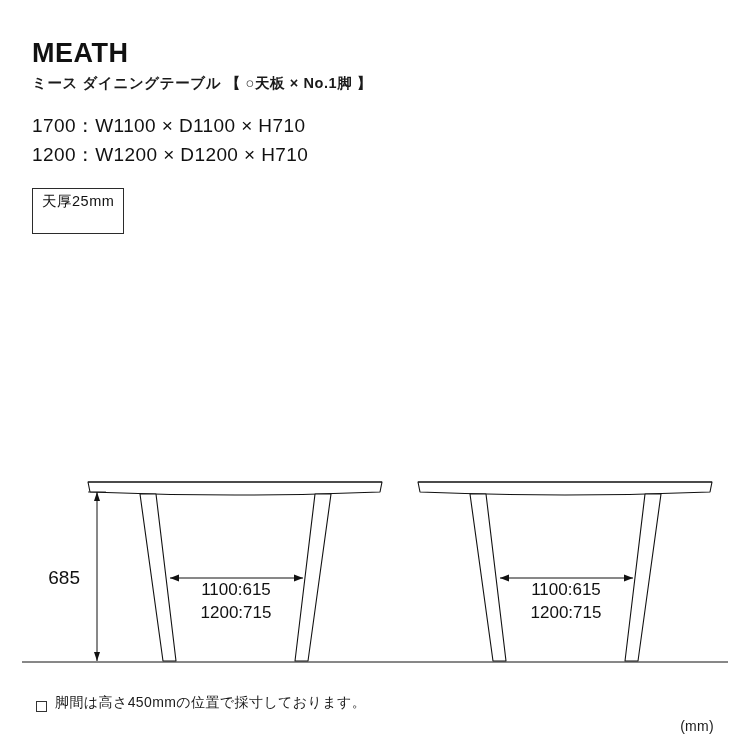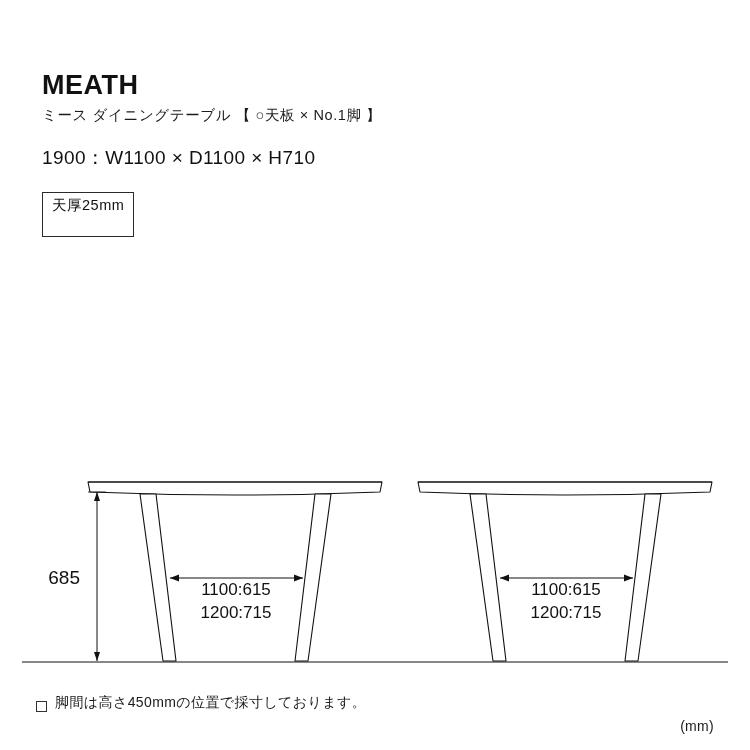--- a/index.html
+++ b/index.html
@@ -18,36 +18,35 @@
   .page {
     position: absolute;
     inset: 0;
     width: 750px;
     height: 750px;
   }
 
   
   .header {
     position: absolute;
-    left: 42px;
+    left: 32px;
     top: 40px;
     width: 660px;
-    margin-top: 32px;
   }
   .title {
     font-size: 27px;
     font-weight: bold;
     letter-spacing: 0.5px;
     line-height: 1.0;
     color: #111111;
     margin: 0 0 8px 0;
   }
   .subtitle {
     font-size: 14.5px;
-    font-weight: normal;
+    font-weight: bold;
     letter-spacing: 0.6px;
     color: #1a1a1a;
     margin: 0 0 20px 0;
     line-height: 1.2;
   }
   .dim-line {
     font-size: 19px;
     letter-spacing: 0.4px;
     color: #111111;
     line-height: 1.5;
@@ -119,21 +118,22 @@
   }
 </style>
 </head>
 <body>
 
 <div class="page">
 
   <div class="header">
     <h1 class="title">MEATH</h1>
     <div class="subtitle">ミース ダイニングテーブル 【 ○天板 × No.1脚 】</div>
-    <div class="dim-line">1900：W1100 × D1100 × H710</div>
+    <div class="dim-line">1700：W1100 × D1100 × H710</div>
+    <div class="dim-line">1200：W1200 × D1200 × H710</div>
     <div class="thickness-badge">天厚25mm</div>
   </div>
 
   <div class="drawing">
     <svg width="750" height="250" viewBox="0 0 750 250" xmlns="http://www.w3.org/2000/svg">
 
       <line x1="22" y1="222" x2="728" y2="222" stroke="#111111" stroke-width="1"></line>
 
       <path d="M88,42 L382,42 L380,52 Q235,58 90,52 Z" fill="#ffffff" stroke="#111111" stroke-width="1.1" stroke-linejoin="round"></path>
       <line x1="88" y1="42" x2="382" y2="42" stroke="#111111" stroke-width="1.1"></line>

